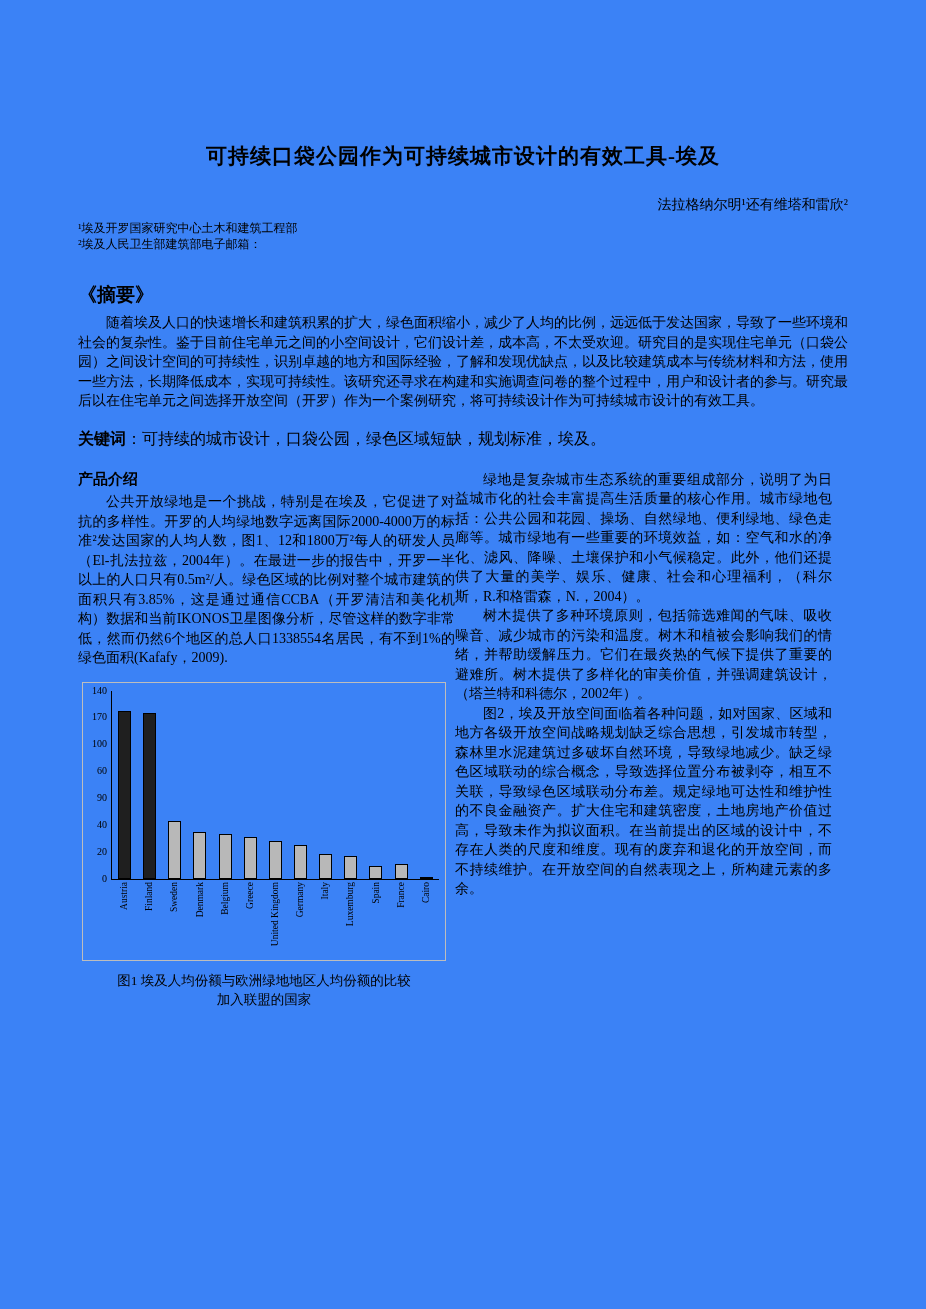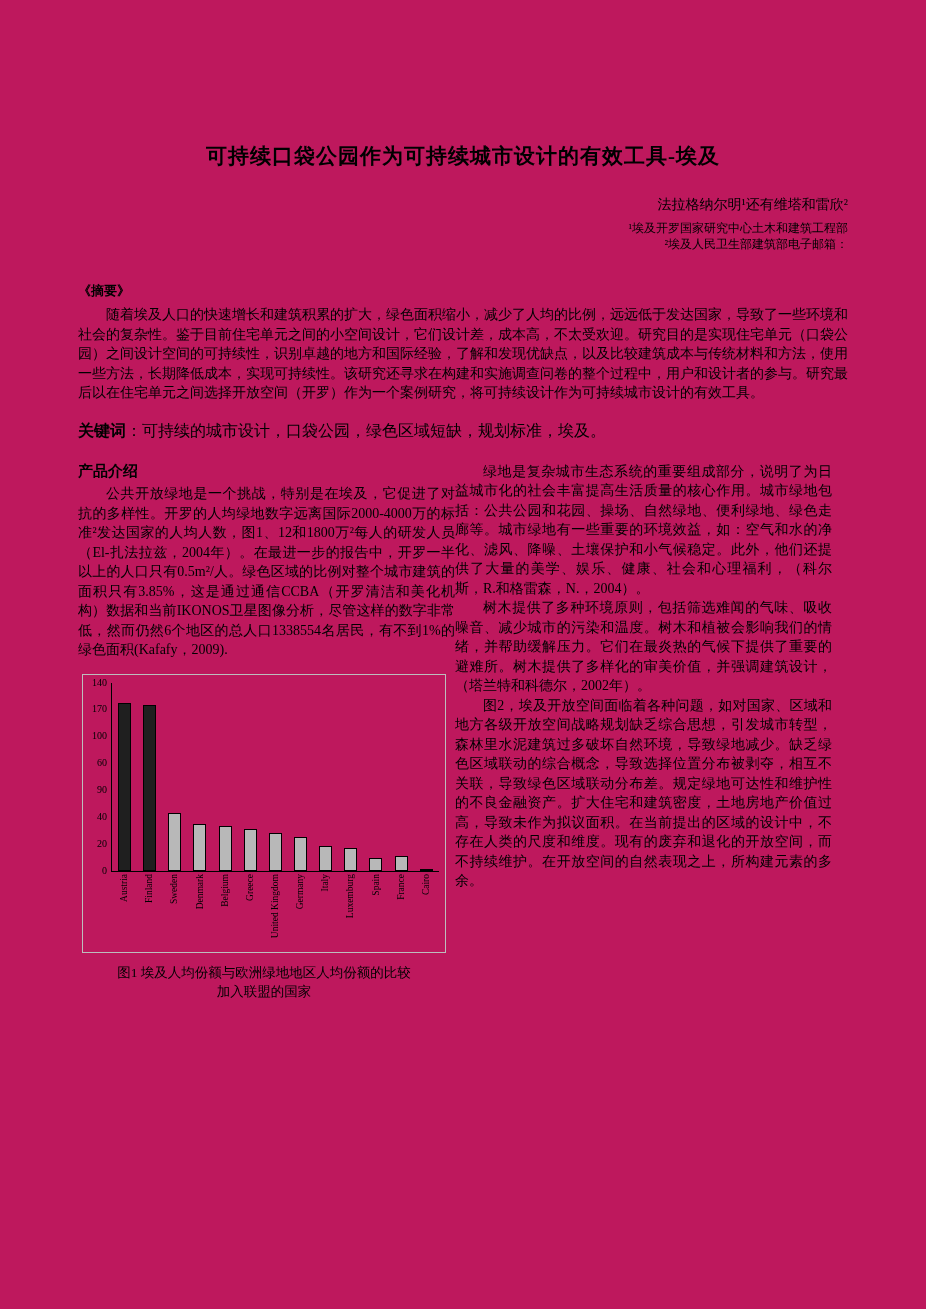--- a/index.html
+++ b/index.html
@@ -1,46 +1,46 @@
 <!DOCTYPE html>
 <html><head>
 <meta charset="utf-8">
 <style>
   html,body{margin:0;padding:0;background:#ffffff;}
   .page{
     position:relative;
     width:926px;height:1309px;
     box-sizing:border-box;
-    background:#be185d;
+    background:#3b82f6;
     color:#000;
     font-family:"Liberation Serif","DejaVu Serif",serif;
     padding:142px 78px 0 78px;
     overflow:hidden;
   }
   .title{
     margin:0;
     font-size:21px;
     font-weight:bold;
     text-align:center;
     letter-spacing:1px;
   }
   .authors{
     margin-top:26px;
     text-align:right;
     font-size:14px;
   }
   .affil{
-    text-align:right;
+    text-align:left;
     font-size:12px;
     line-height:16px;
   }
   .affil.first{margin-top:6px;}
   .abstract-heading{
     margin-top:30px;
-    font-size:13px;
+    font-size:19px;
     font-weight:bold;
   }
   .abstract{
     margin-top:5px;
     font-size:14px;
     line-height:19.5px;
     text-align:justify;
     text-indent:2em;
   }
   .keywords{

